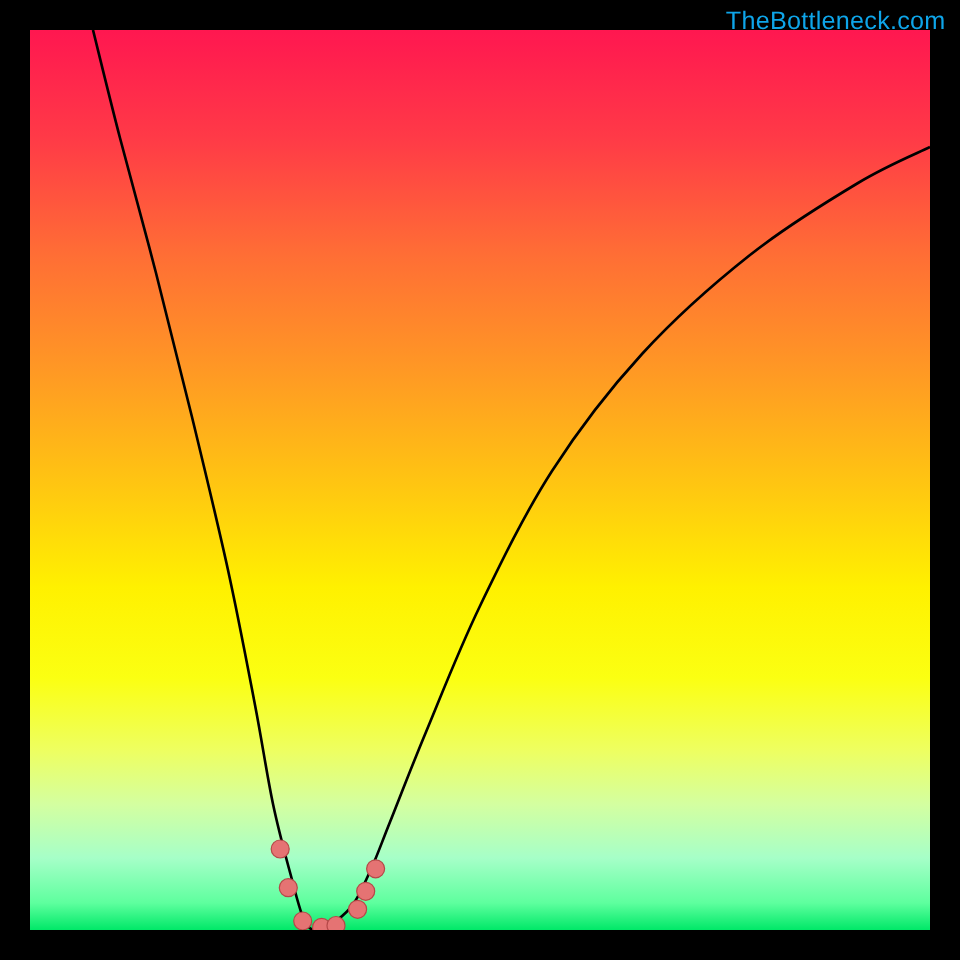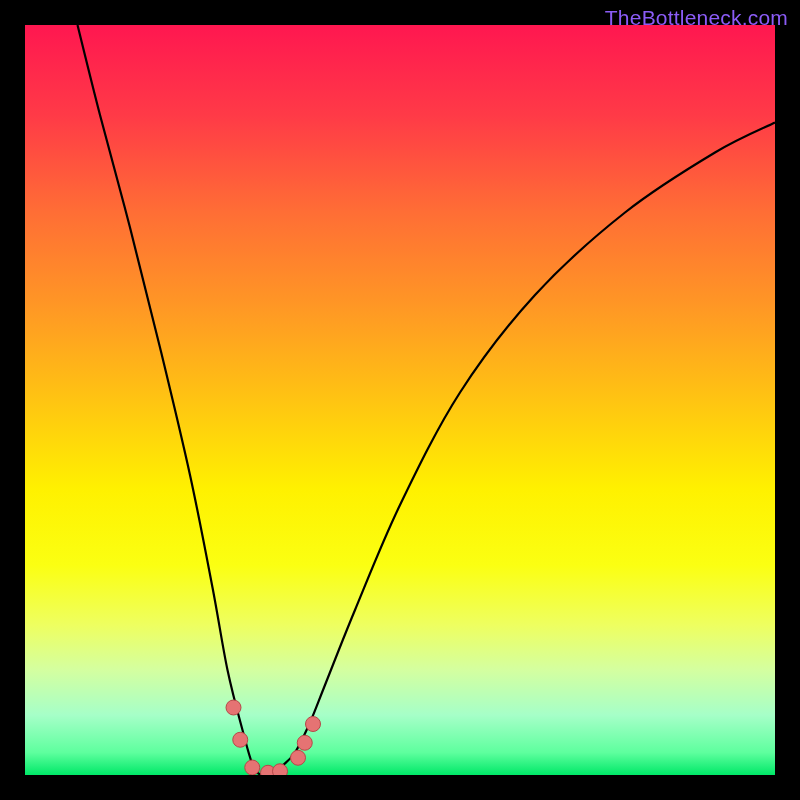--- a/index.html
+++ b/index.html
@@ -30,21 +30,21 @@
       #5eff9e 97%,
       #00e868 100%
     );
   }
   .watermark {
     position: absolute;
     top: 6px;
     right: 12px;
     font-family: Arial, sans-serif;
     font-size: 21px;
-    color: #8b5cf6;
+    color: #0ea5e9;
     font-weight: 500;
     letter-spacing: 0.2px;
   }
   svg.curve {
     position: absolute;
     left: 0;
     top: 0;
     width: 750px;
     height: 750px;
   }

